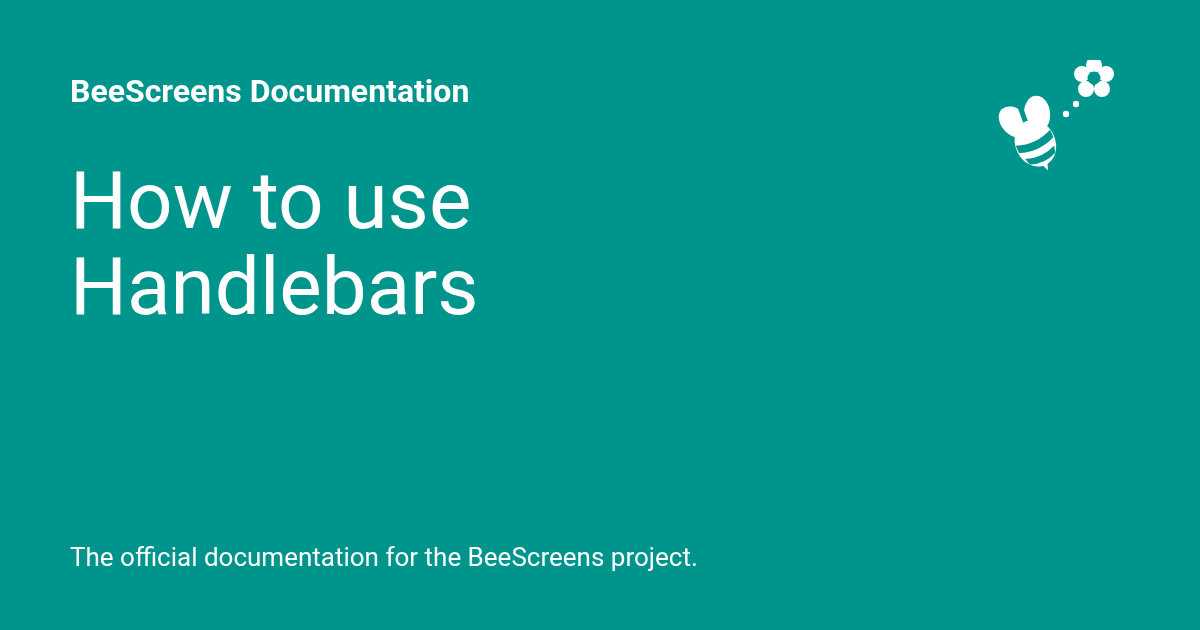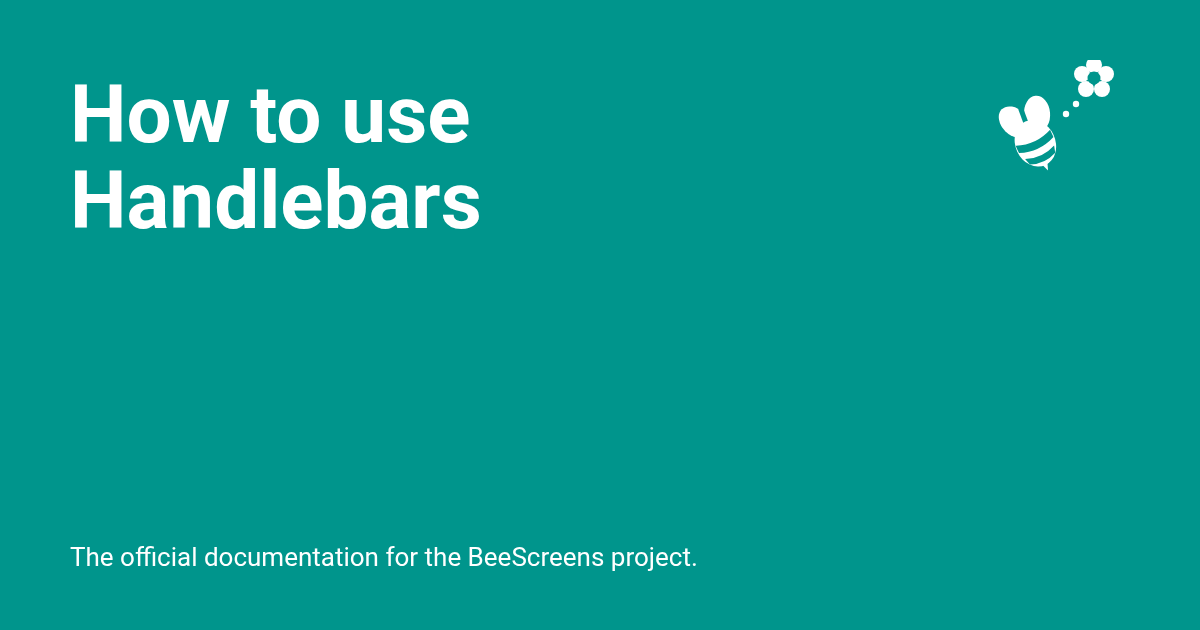--- a/index.html
+++ b/index.html
@@ -22,21 +22,21 @@
       flex-direction: column;
       height: 100%;
     }
     .site-title {
       font-size: 32px;
       font-weight: 700;
       margin-bottom: 48px;
     }
     .page-title {
       font-size: 80px;
-      font-weight: 700;
+      font-weight: 400;
       line-height: 1.08;
       max-width: 700px;
     }
     .tagline {
       position: absolute;
       bottom: 58px;
       left: 70px;
       font-size: 26px;
       font-weight: 400;
       margin-top: 40px;
@@ -50,20 +50,21 @@
     }
     .logo svg {
       width: 100%;
       height: 100%;
     }
   </style>
 </head>
 <body>
 
 <div class="content">
+  <div class="site-title">BeeScreens Documentation</div>
   <h1 class="page-title">How to use Handlebars</h1>
 </div>
 
 <div class="tagline">The official documentation for the BeeScreens project.</div>
 
 <div class="logo">
   <svg viewBox="0 0 140 120" xmlns="http://www.w3.org/2000/svg">
 
     <g transform="translate(104, 18)">
 

